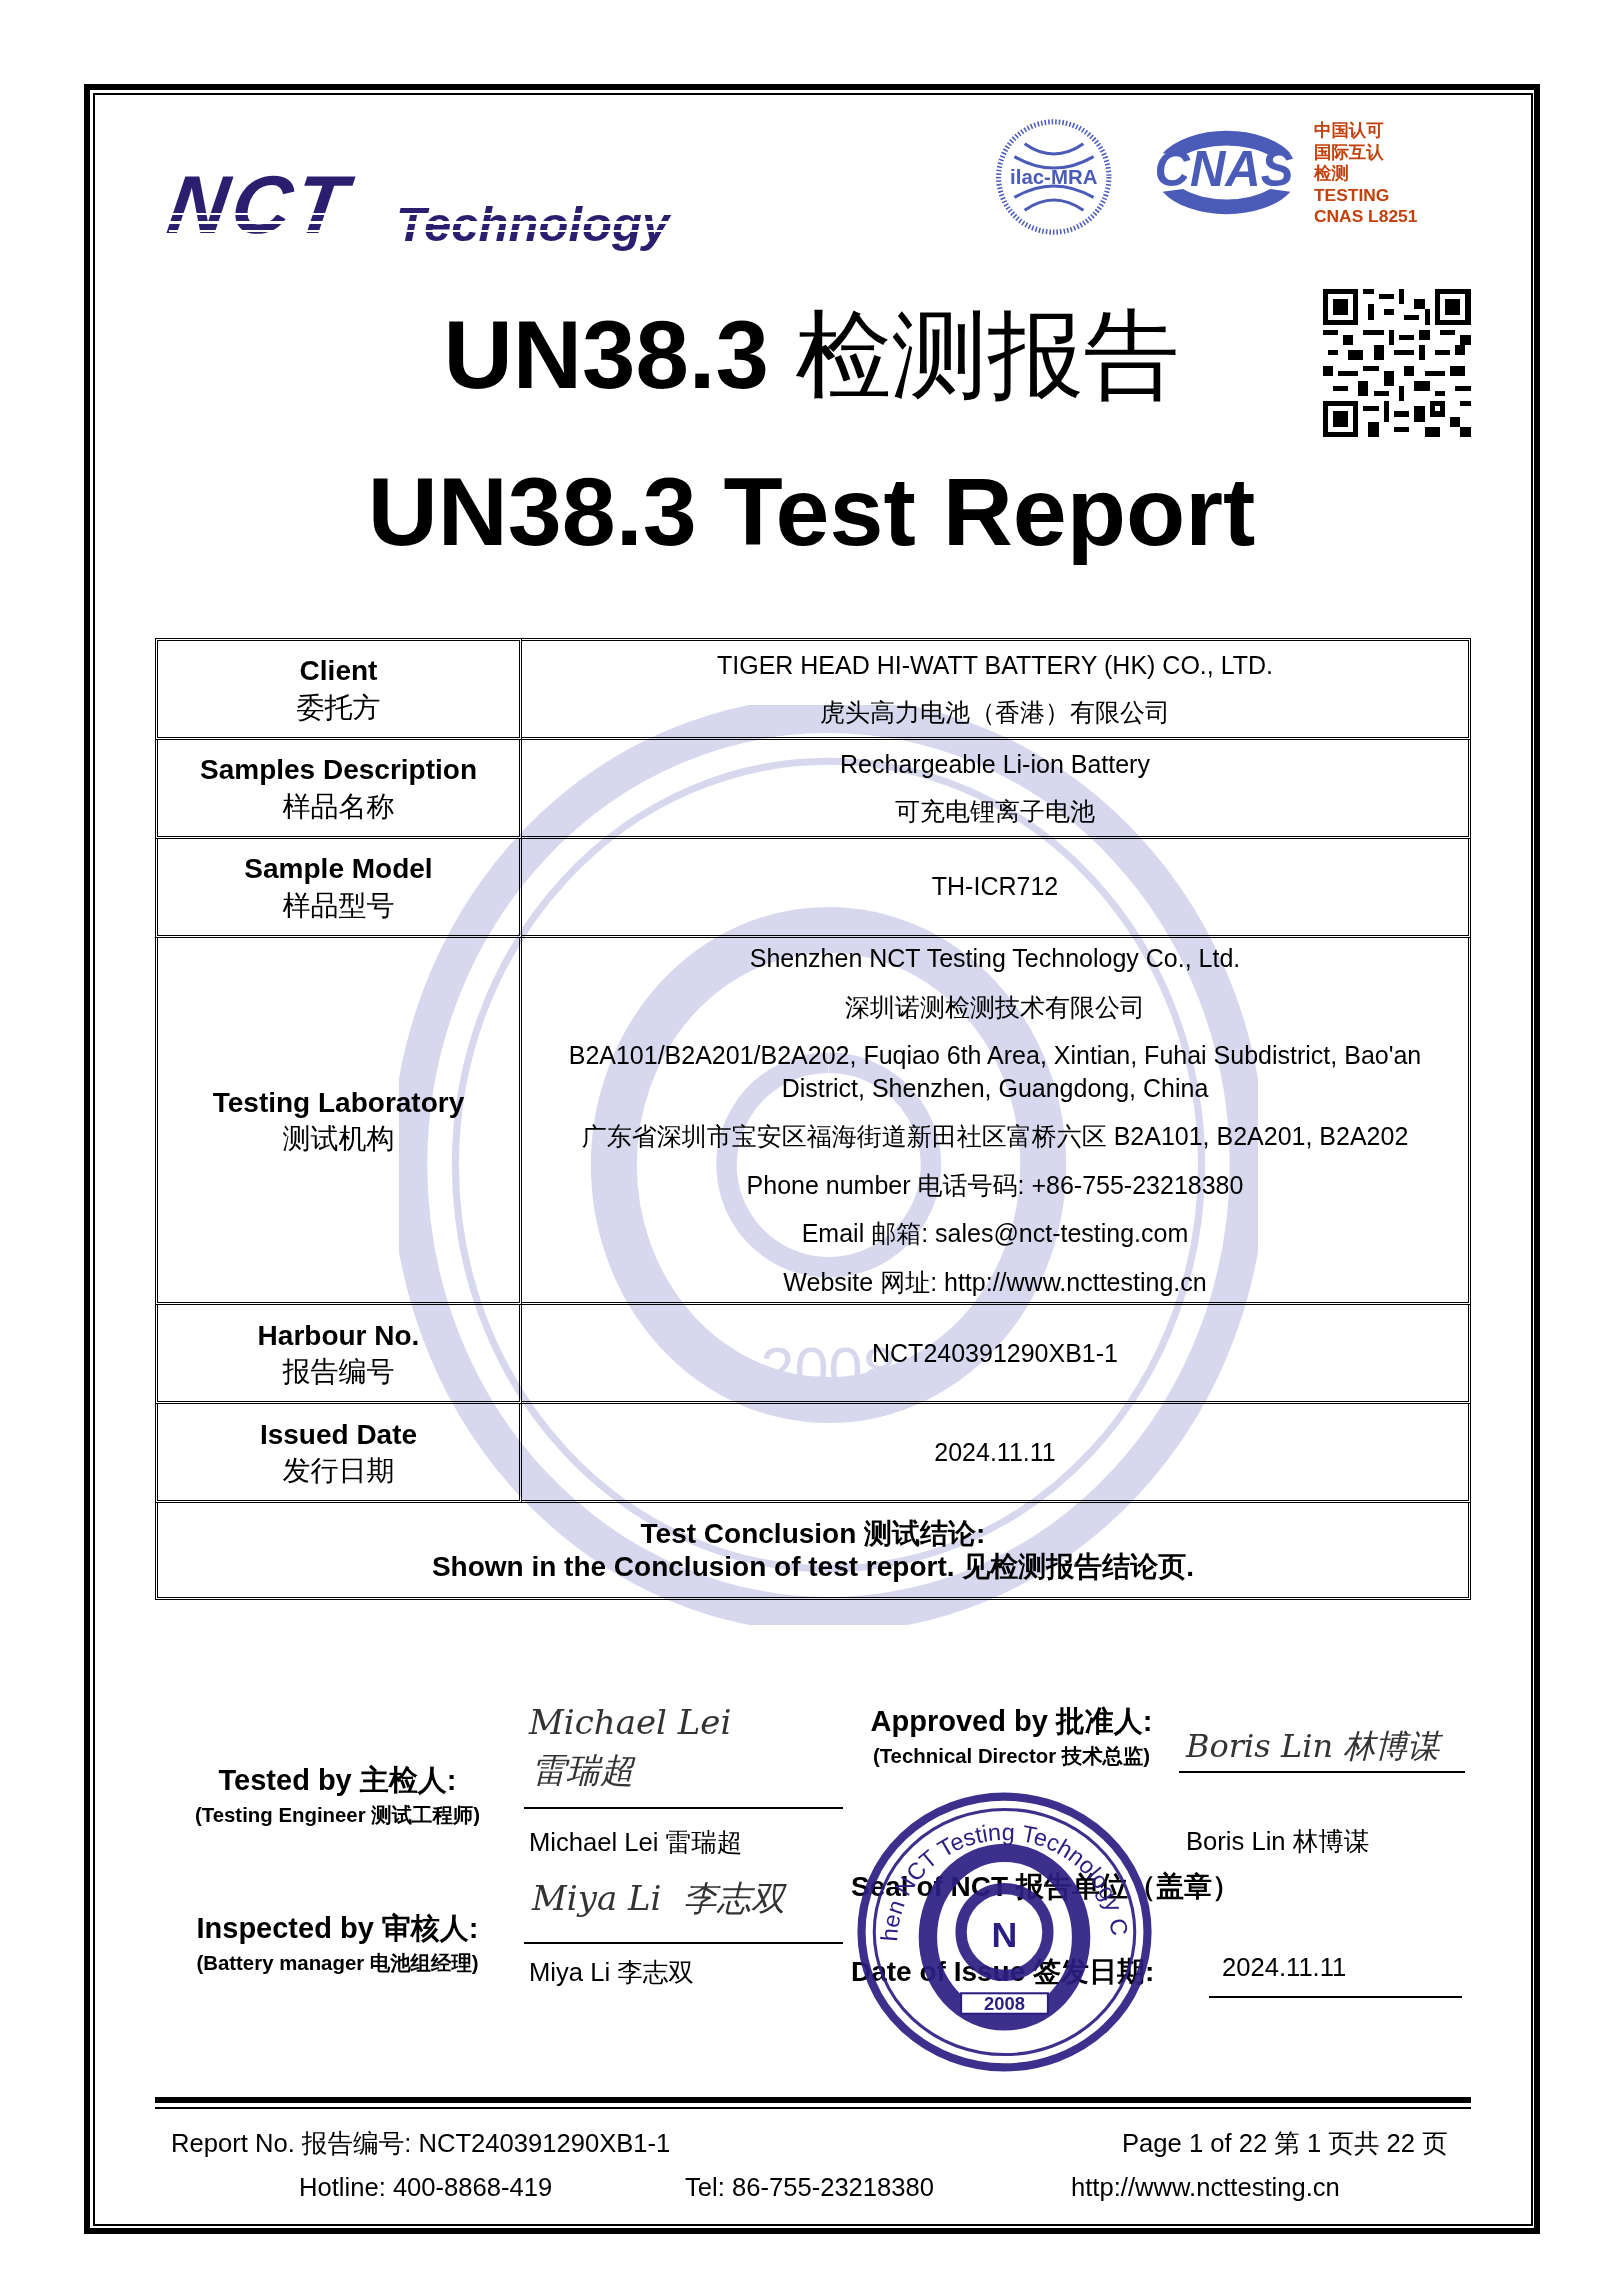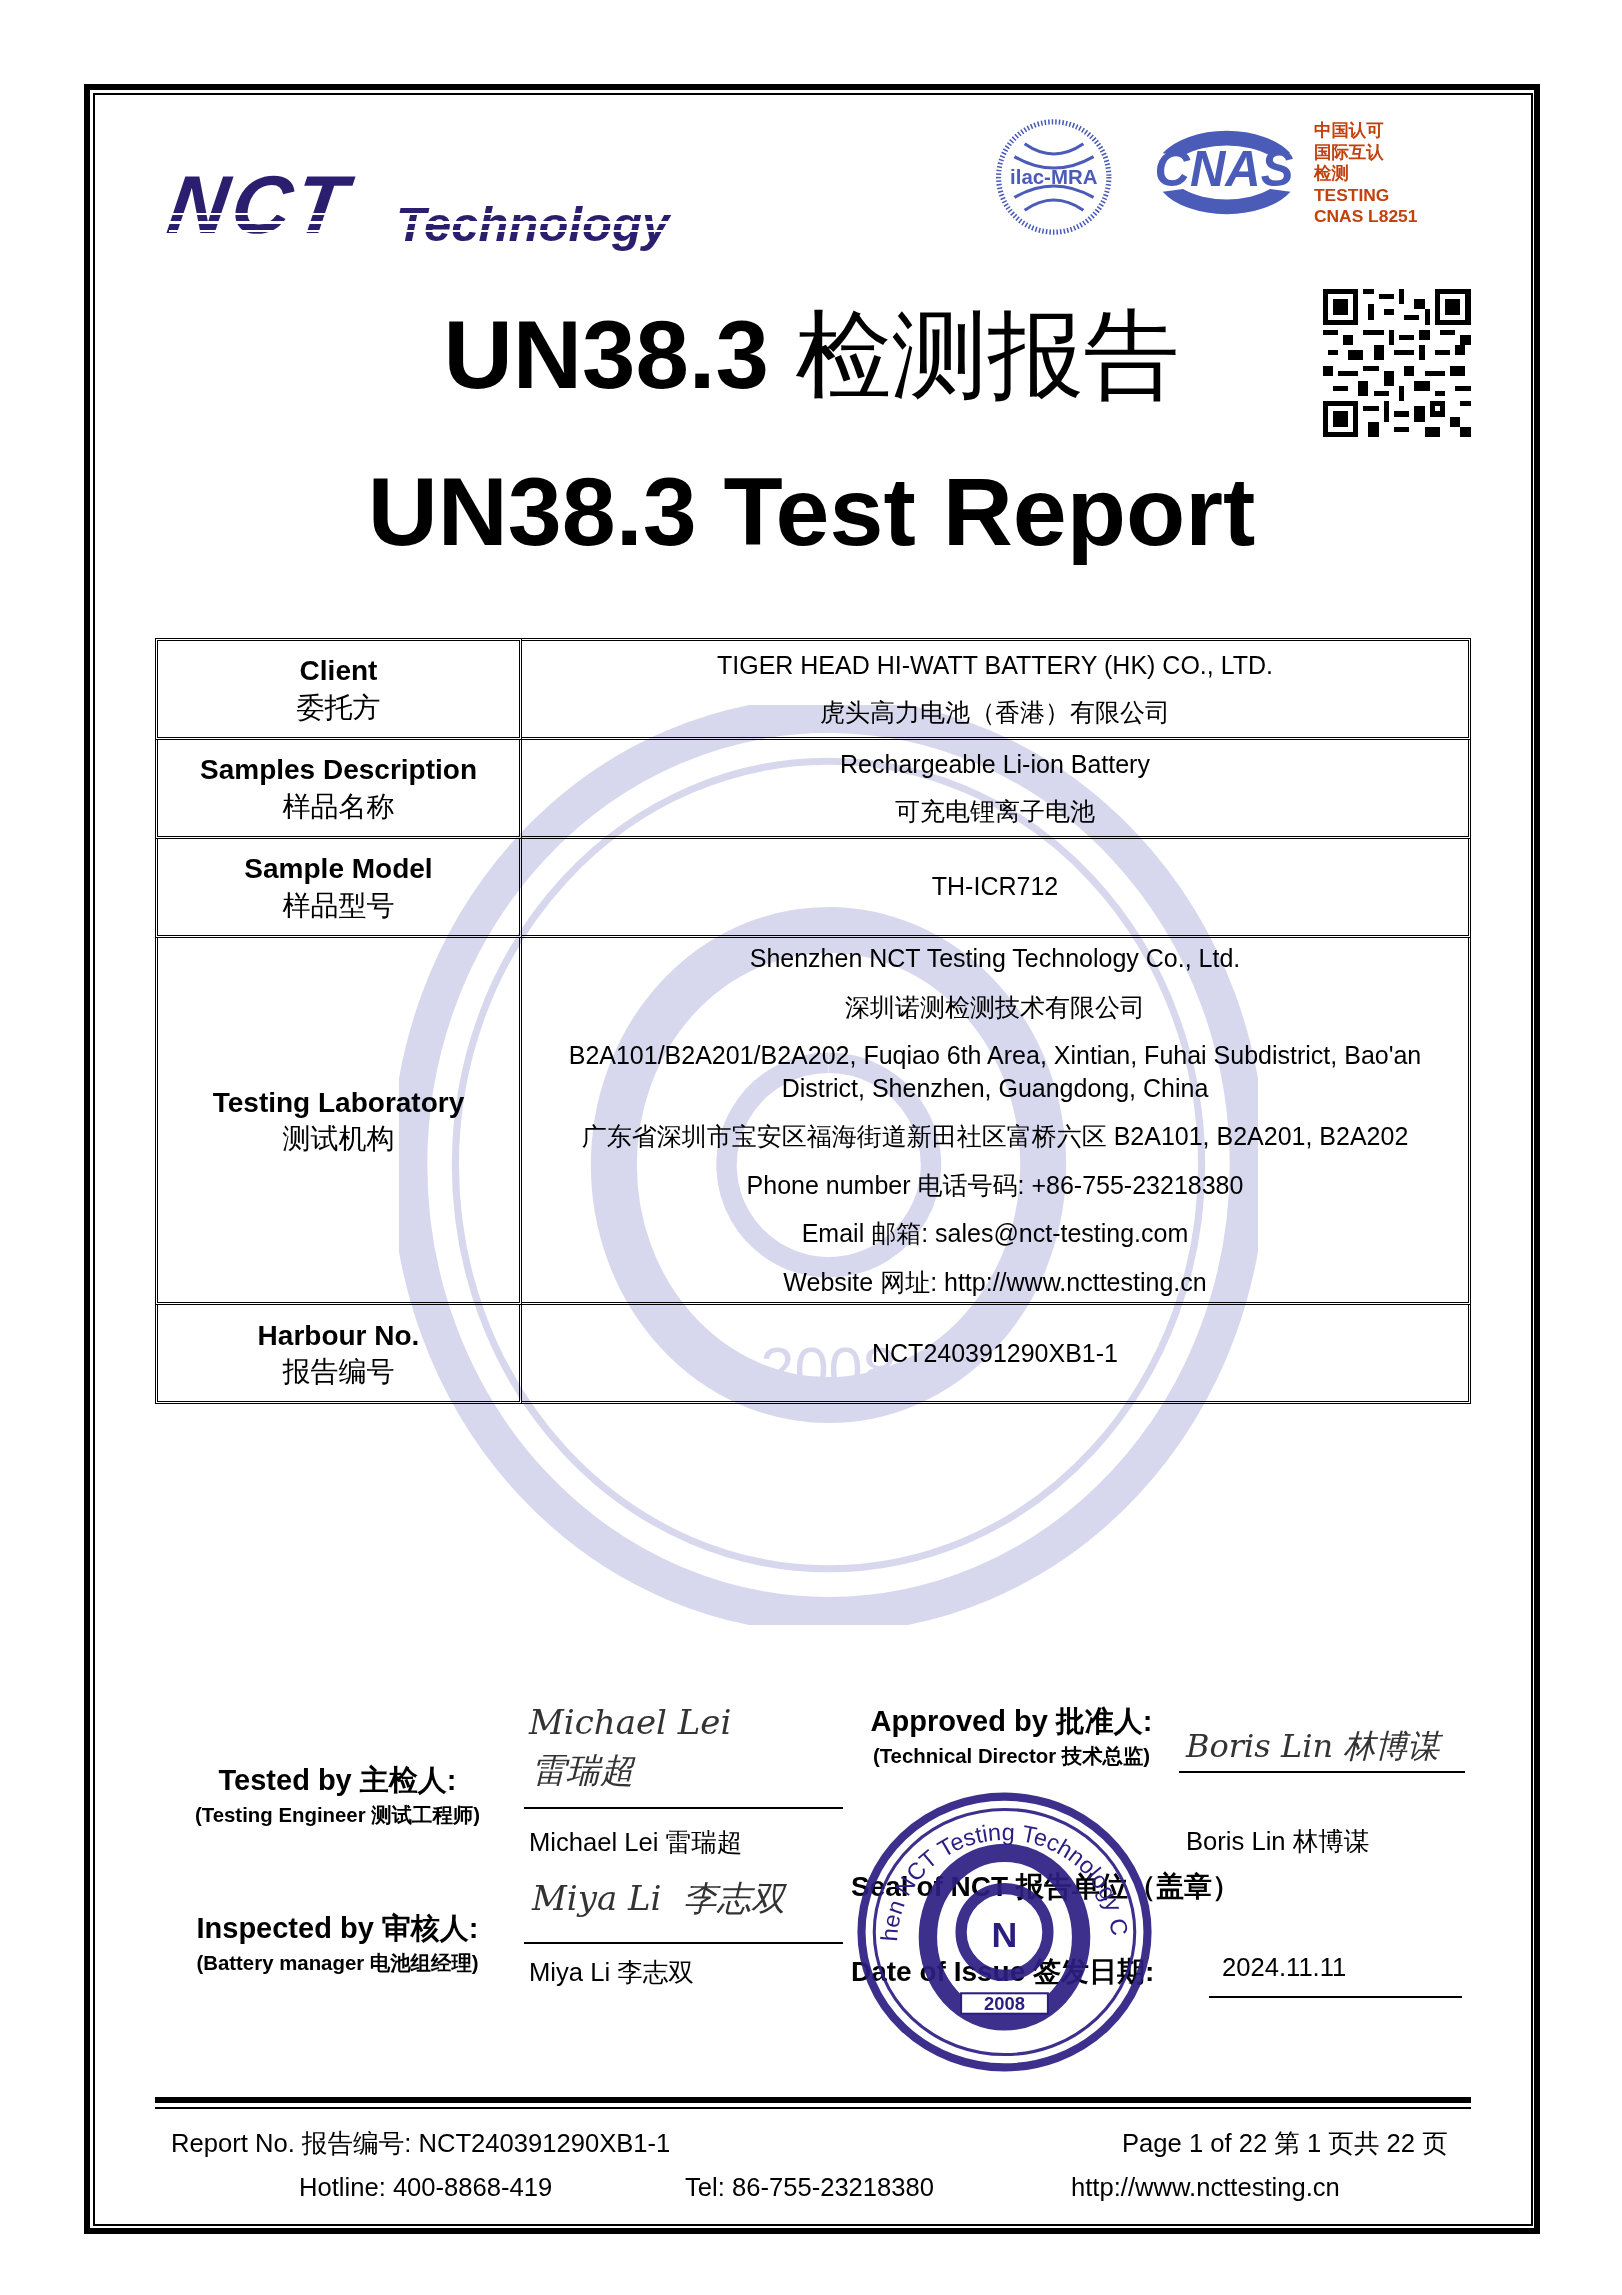--- a/index.html
+++ b/index.html
@@ -205,20 +205,35 @@
   </tr>
   <tr style="height:99px;">
     <td class="label">
       <span class="lbl-en">Harbour No.</span>
       <span class="lbl-cn">报告编号</span>
     </td>
     <td class="value">
       <span class="v-line">NCT240391290XB1-1</span>
     </td>
   </tr>
+  <tr style="height:99px;">
+    <td class="label">
+      <span class="lbl-en">Issued Date</span>
+      <span class="lbl-cn">发行日期</span>
+    </td>
+    <td class="value">
+      <span class="v-line">2024.11.11</span>
+    </td>
+  </tr>
+  <tr style="height:97px;">
+    <td class="conclusion" colspan="2">
+      <span class="v-line">Test Conclusion 测试结论:</span>
+      <span class="v-line">Shown in the Conclusion of test report. 见检测报告结论页.</span>
+    </td>
+  </tr>
 </tbody>
   </table>
 
 <div class="sig" style="left:184px; top:1761px; width:307px; text-align:center;">
   <div class="sig-label">Tested by 主检人:</div>
   <div class="sig-sub">(Testing Engineer 测试工程师)</div>
 </div>
 <div class="handwriting" style="left:529px; top:1702px; font-size:34px;">Michael Lei</div>
 <div class="handwriting" style="left:532px; top:1748px; font-size:34px;">雷瑞超</div>
 <div class="sig-line" style="left:524px; top:1807px; width:319px;"></div>

